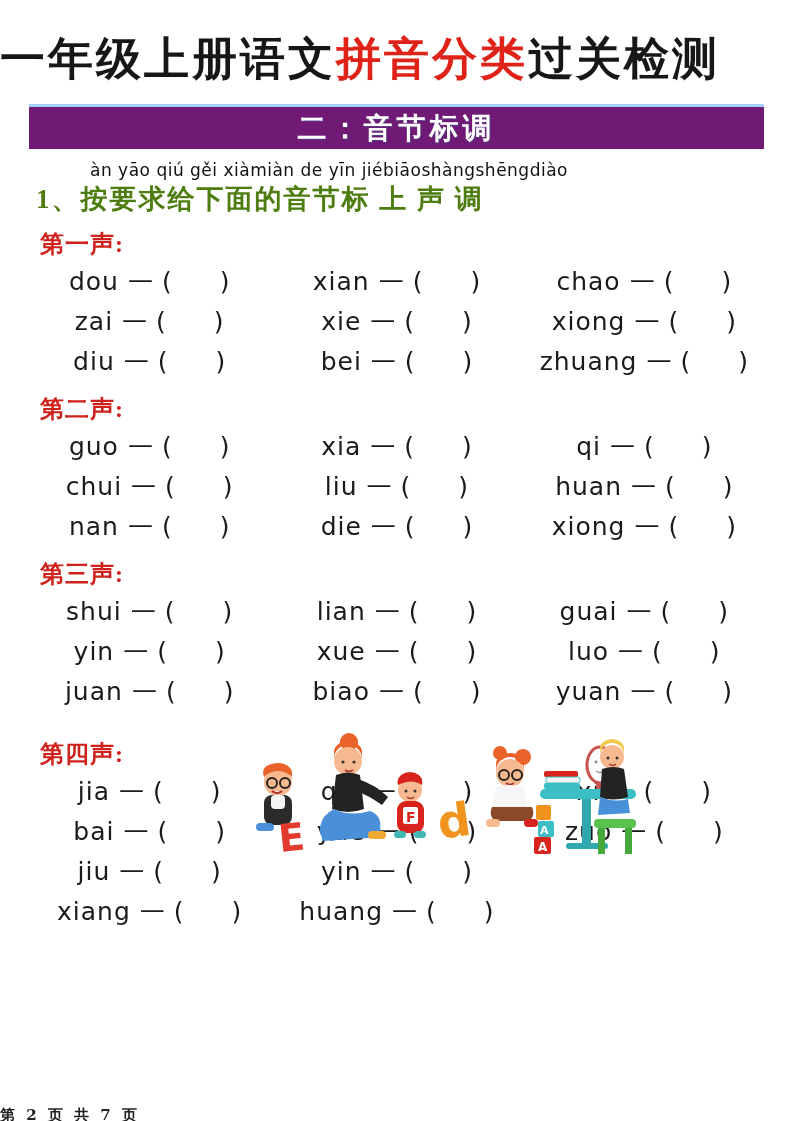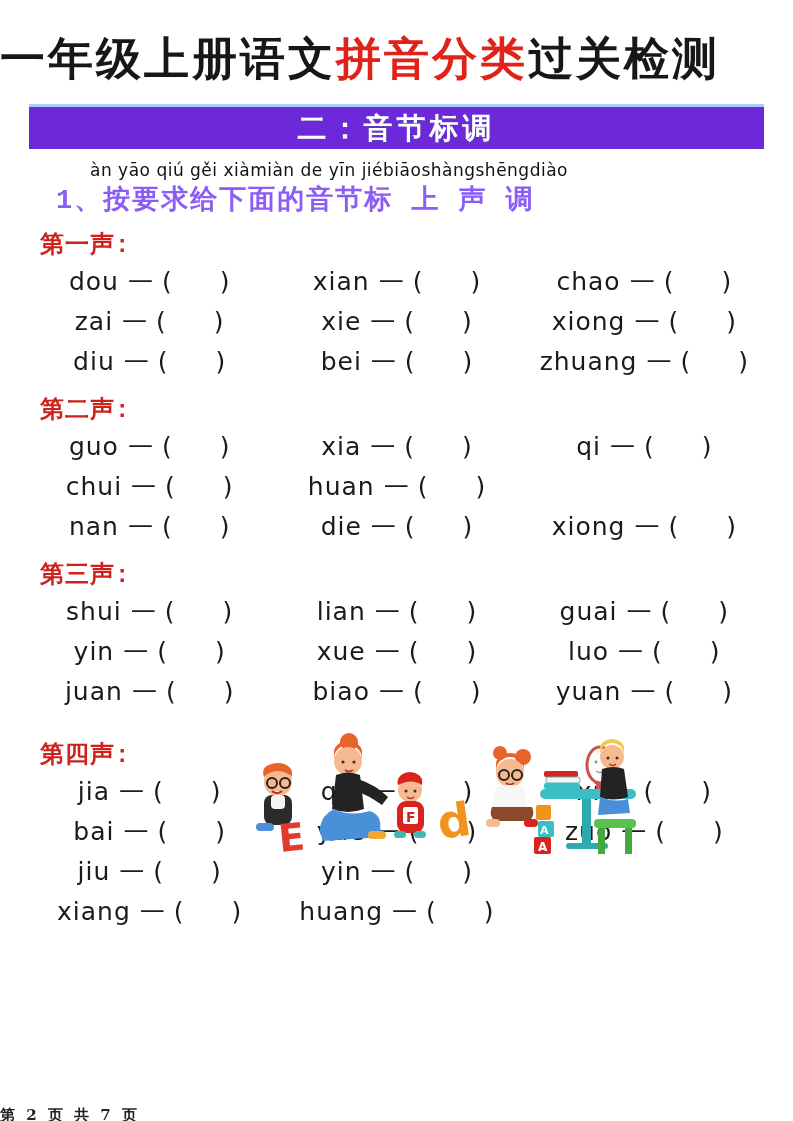--- a/index.html
+++ b/index.html
@@ -26,54 +26,54 @@
     line-height: 1.3;
     color: #171717;
     white-space: nowrap;
   }
   .title .red { color: #e02318; }
   
   .banner {
     width: 735px;
     height: 45px;
     margin: 15px auto 0 auto;
-    background: #6d28d9;
+    background: #701a75;
     border-top: 3px solid #a6d0f8;
     box-sizing: border-box;
     text-align: center;
     color: #ffffff;
     font-family: "DejaVu Serif", serif;
     font-weight: bold;
     font-size: 29px;
     line-height: 42px;
     letter-spacing: 4px;
     text-shadow: 1px 1px 1px rgba(60,100,150,.45);
   }
   
   .pinyin {
     margin: 11px 4px 0 90px;
     font-size: 17px;
     letter-spacing: 0.5px;
     color: #111;
     white-space: nowrap;
   }
   .question {
-    margin: 1px 0 0 56px;
-    font-family: Liberation Mono, monospace;
+    margin: 1px 0 0 36px;
+    font-family: Liberation Serif, serif;
     font-weight: bold;
     font-size: 27px;
     letter-spacing: 2px;
-    color: #8b5cf6;
+    color: #4d7c0f;
     white-space: nowrap;
   }
   
   .sections { margin-top: 2px; }
   .section-label {
     margin: 11px 0 2px 40px;
-    font-family: Liberation Mono, monospace;
+    font-family: Liberation Serif, serif;
     font-weight: bold;
     font-size: 24px;
     color: #cf211b;
     letter-spacing: 1px;
   }
   .syl-row {
     display: grid;
     grid-template-columns: 1fr 1fr 1fr;
     width: 742px;
     margin: 0 auto;
@@ -148,20 +148,21 @@
     </section>
     <section>
       <div class="section-label">第二声:</div>
       <div class="syl-row">
         <div class="cell"><span class="syl">guo</span><span class="dash">—</span><span class="open">(</span><span class="blank"></span><span class="close">)</span></div>
         <div class="cell"><span class="syl">xia</span><span class="dash">—</span><span class="open">(</span><span class="blank"></span><span class="close">)</span></div>
         <div class="cell"><span class="syl">qi</span><span class="dash">—</span><span class="open">(</span><span class="blank"></span><span class="close">)</span></div>
       </div>
       <div class="syl-row">
         <div class="cell"><span class="syl">chui</span><span class="dash">—</span><span class="open">(</span><span class="blank"></span><span class="close">)</span></div>
+        <div class="cell"><span class="syl">liu</span><span class="dash">—</span><span class="open">(</span><span class="blank"></span><span class="close">)</span></div>
         <div class="cell"><span class="syl">huan</span><span class="dash">—</span><span class="open">(</span><span class="blank"></span><span class="close">)</span></div>
       </div>
       <div class="syl-row">
         <div class="cell"><span class="syl">nan</span><span class="dash">—</span><span class="open">(</span><span class="blank"></span><span class="close">)</span></div>
         <div class="cell"><span class="syl">die</span><span class="dash">—</span><span class="open">(</span><span class="blank"></span><span class="close">)</span></div>
         <div class="cell"><span class="syl">xiong</span><span class="dash">—</span><span class="open">(</span><span class="blank"></span><span class="close">)</span></div>
       </div>
     </section>
     <section>
       <div class="section-label">第三声:</div>

